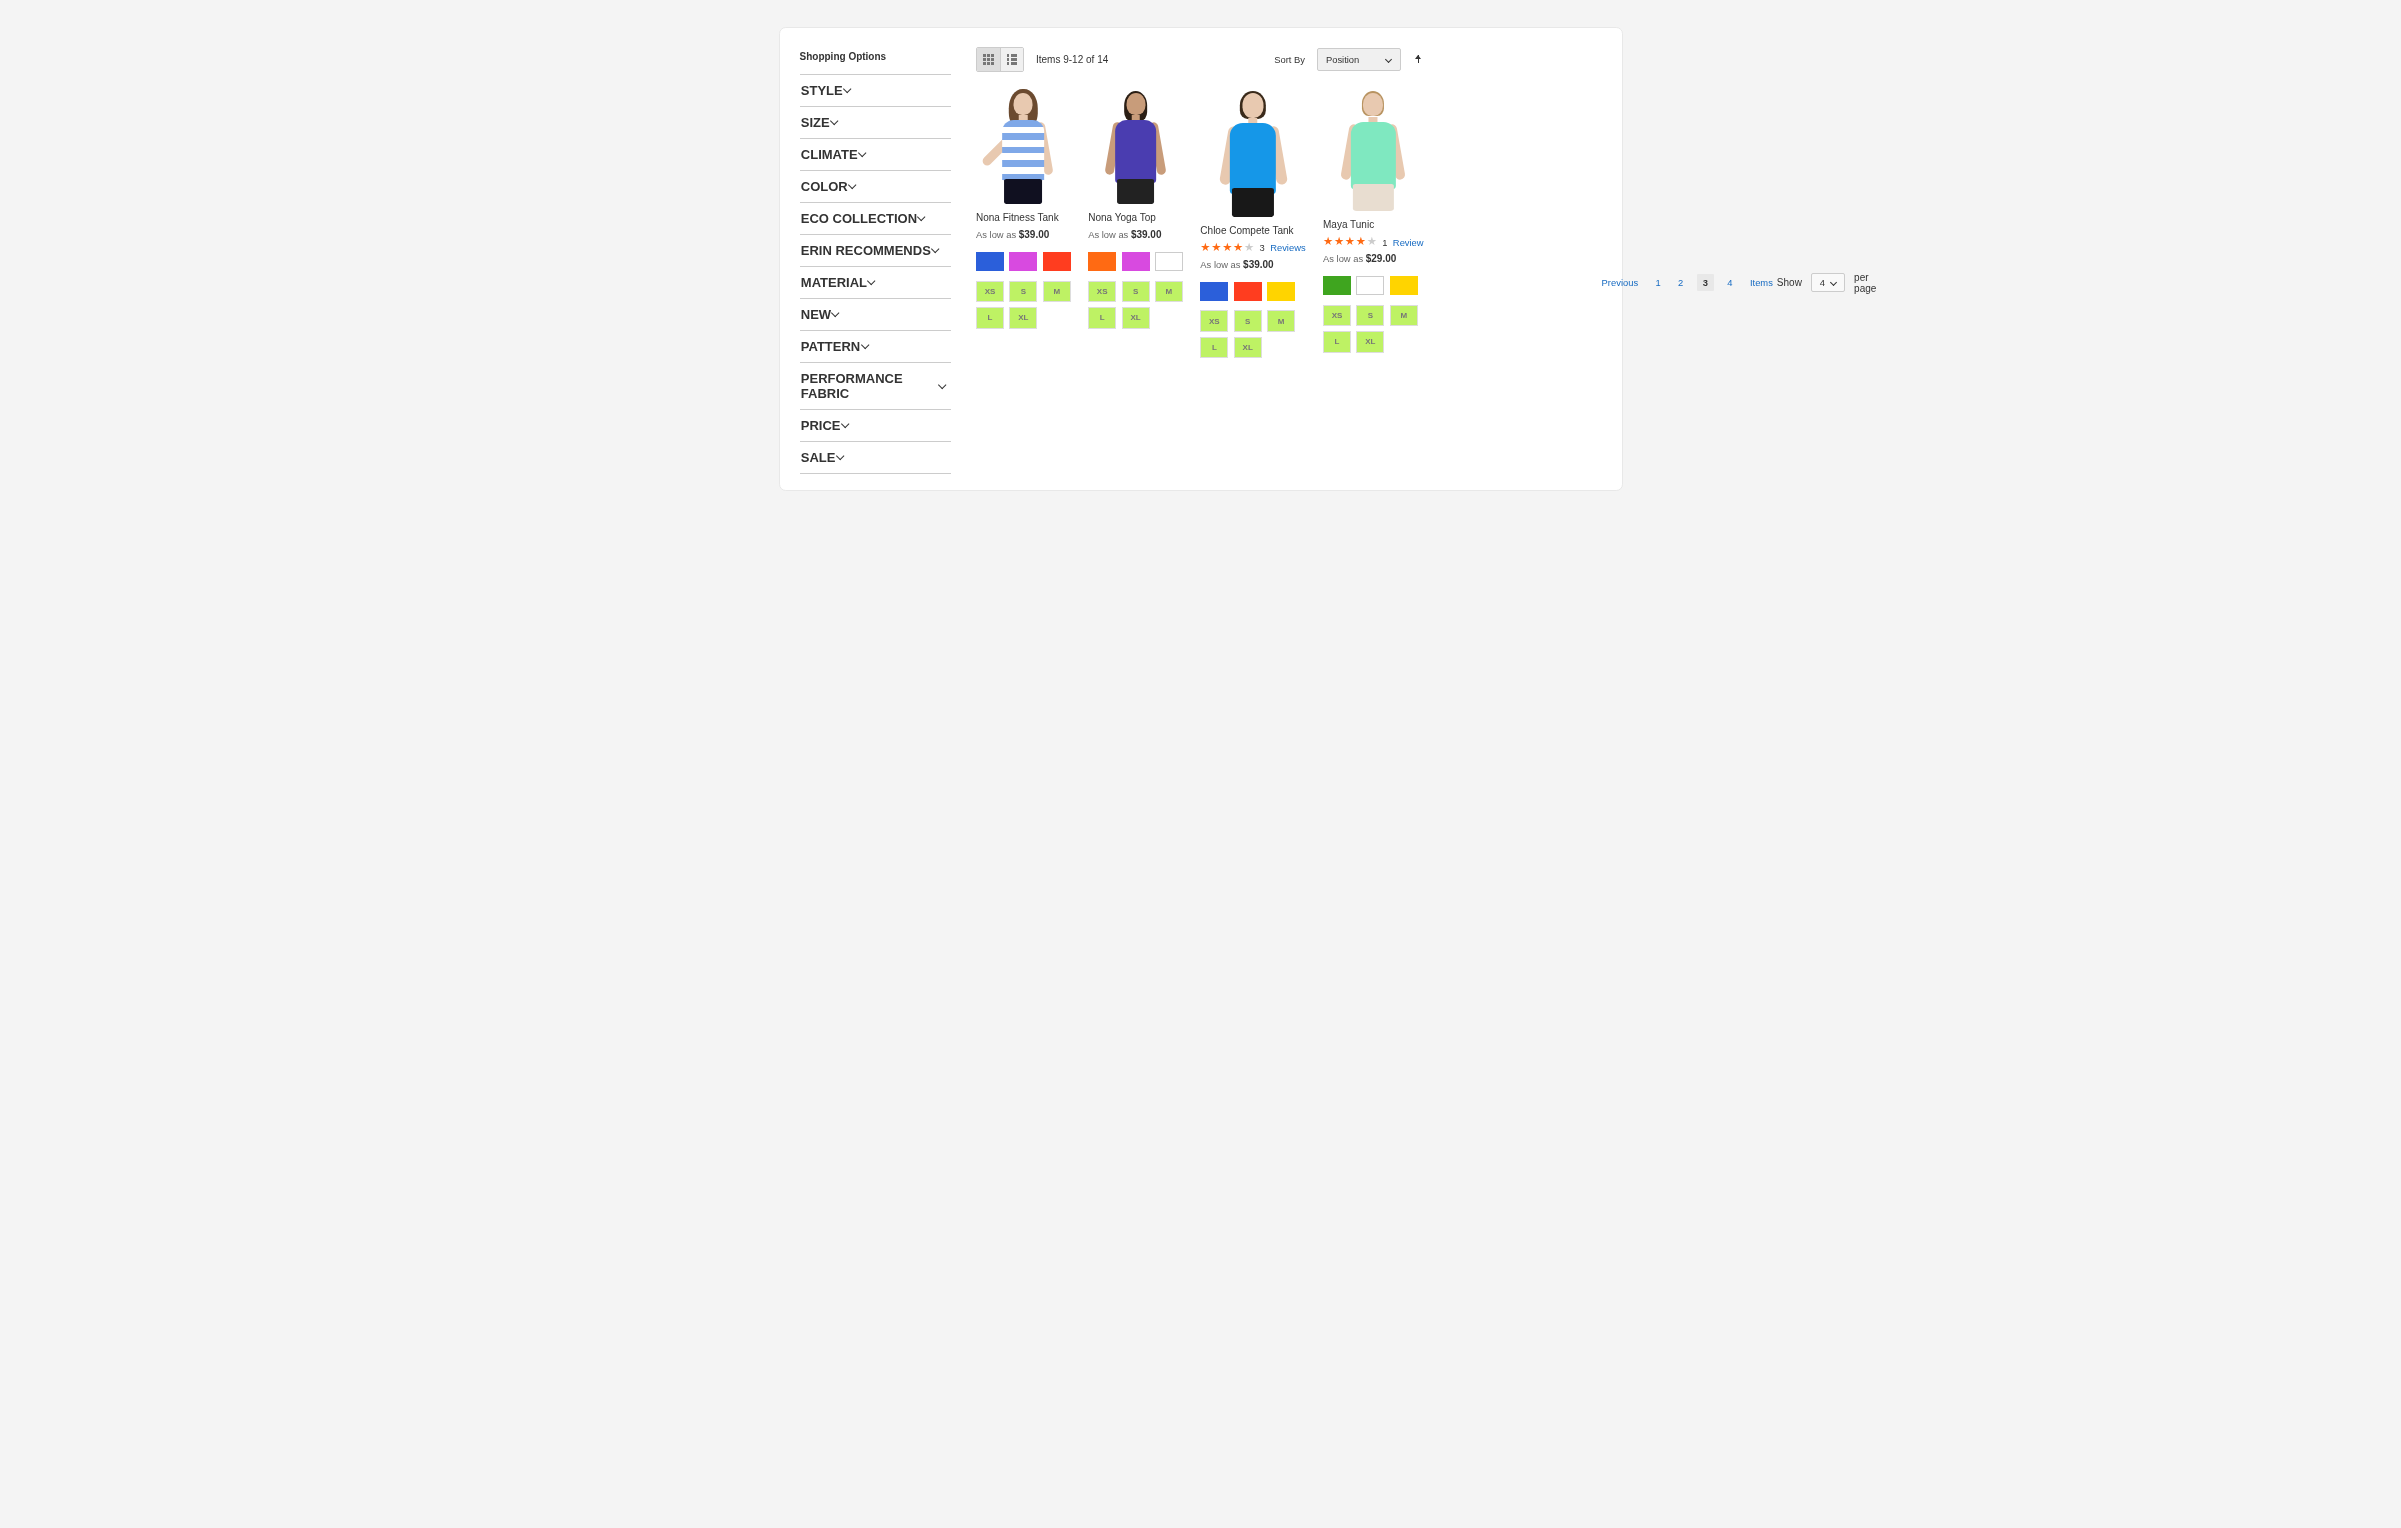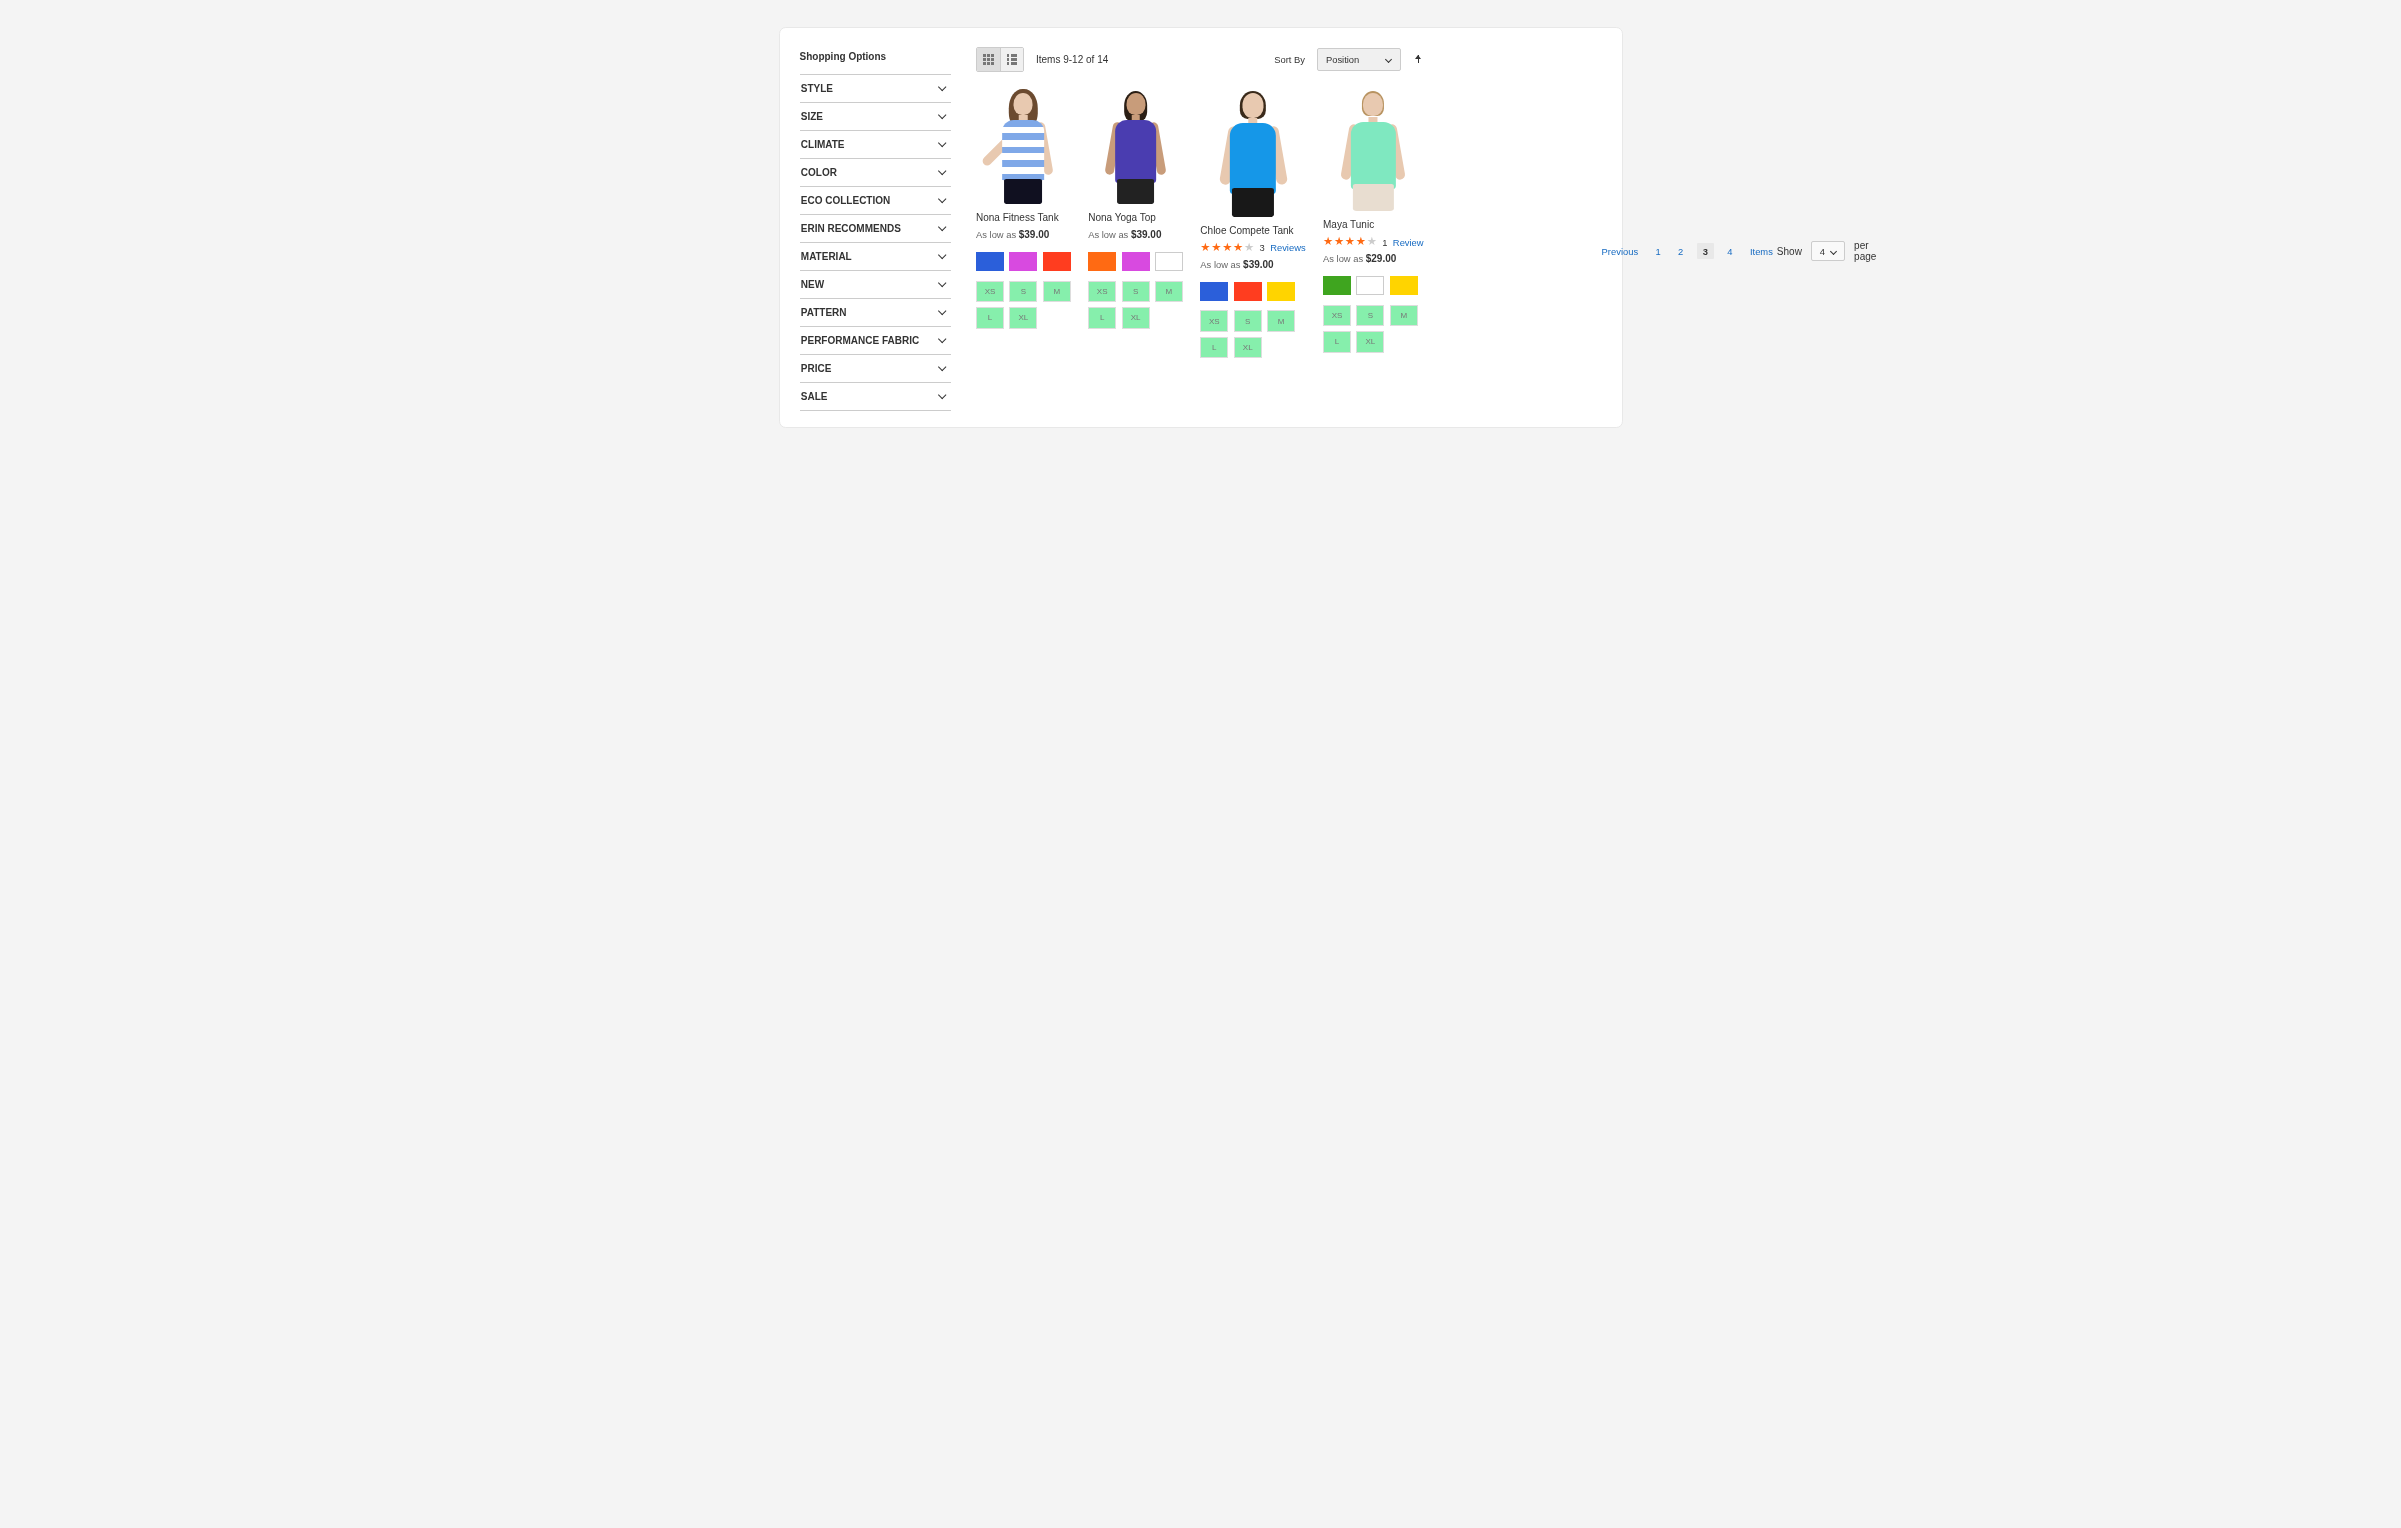--- a/index.html
+++ b/index.html
@@ -30,24 +30,24 @@
   .shopping-options-title {
     font-size: 10px;
     font-weight: 700;
     color: #333;
     padding: 4px 0 12px 0;
   }
   .filter-item {
     border-top: 0.7px solid #ccc;
     padding: 8px 4px 8px 1.3px;
     display: flex;
-    justify-content: space-between;
+    justify-content: flex-start;
     align-items: center;
     cursor: pointer;
-    font-size: 10px;
+    font-size: 13px;
     font-weight: 600;
     color: #333;
     text-transform: uppercase;
   }
   .filter-item:last-child {
     border-bottom: 0.7px solid #ccc;
   }
   .chevron {
     width: 8.7px; height: 8.7px;
     position: relative;
@@ -203,22 +203,22 @@
   .price { font-weight: 700; color: #333; font-size: 10px; }
   .swatch-row { display: flex; gap: 5.4px; margin-top: 12px; }
   .swatch {
     width: 28px; height: 19px; cursor: pointer;
     border: none;
   }
   .swatch.white { border: 0.7px solid #ccc; background: #fff; }
   .size-row { display: flex; flex-wrap: wrap; gap: 5.4px; margin-top: 9.4px; max-width: 114px; }
   .size-btn {
     width: 28px; height: 21.4px;
-    border: 0.7px solid #ddd; background: #86efac;
-    font-size: 8px; font-weight: 400; color: #777;
+    border: 0.7px solid #ddd; background: #bef264;
+    font-size: 8px; font-weight: 700; color: #777;
     cursor: pointer;
     display: flex; align-items: center; justify-content: center;
   }
   .footer-row {
     display: flex; align-items: center; margin-top: 44px;
     padding-left: 174px;
   }
   .pagination { display: flex; align-items: center; gap: 9.4px; font-size: 9.4px; }
   .page-link { color: #176bc2; cursor: pointer; padding: 2.7px 4px; }
   .page-link.current {

